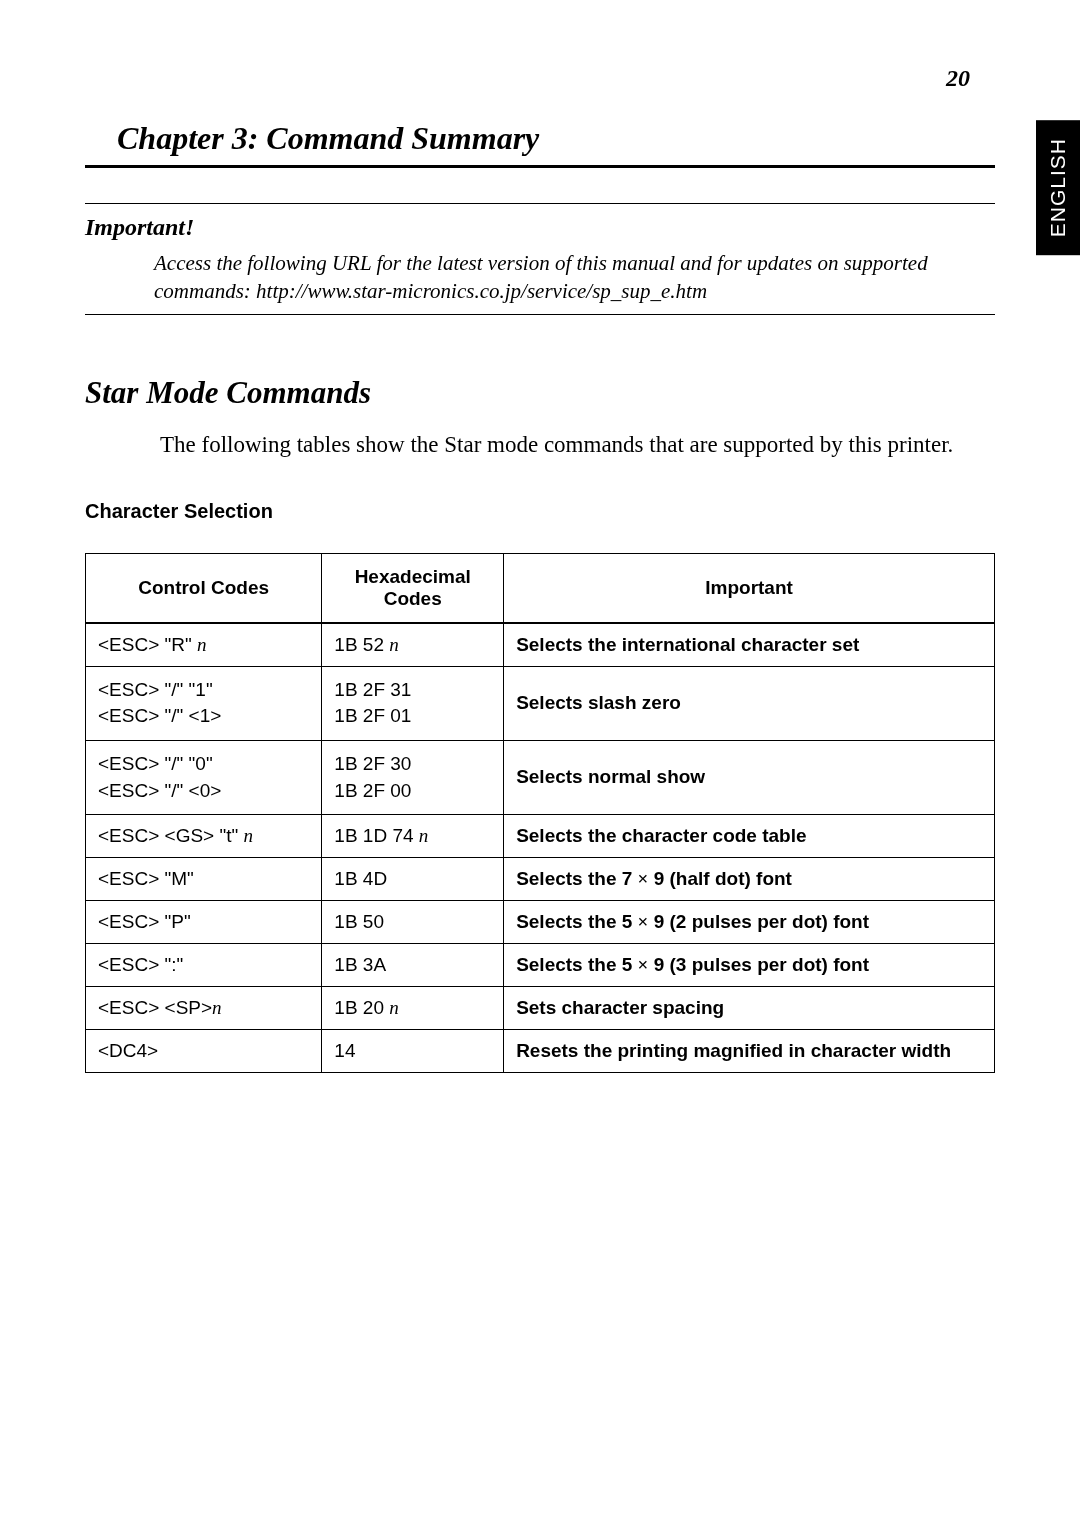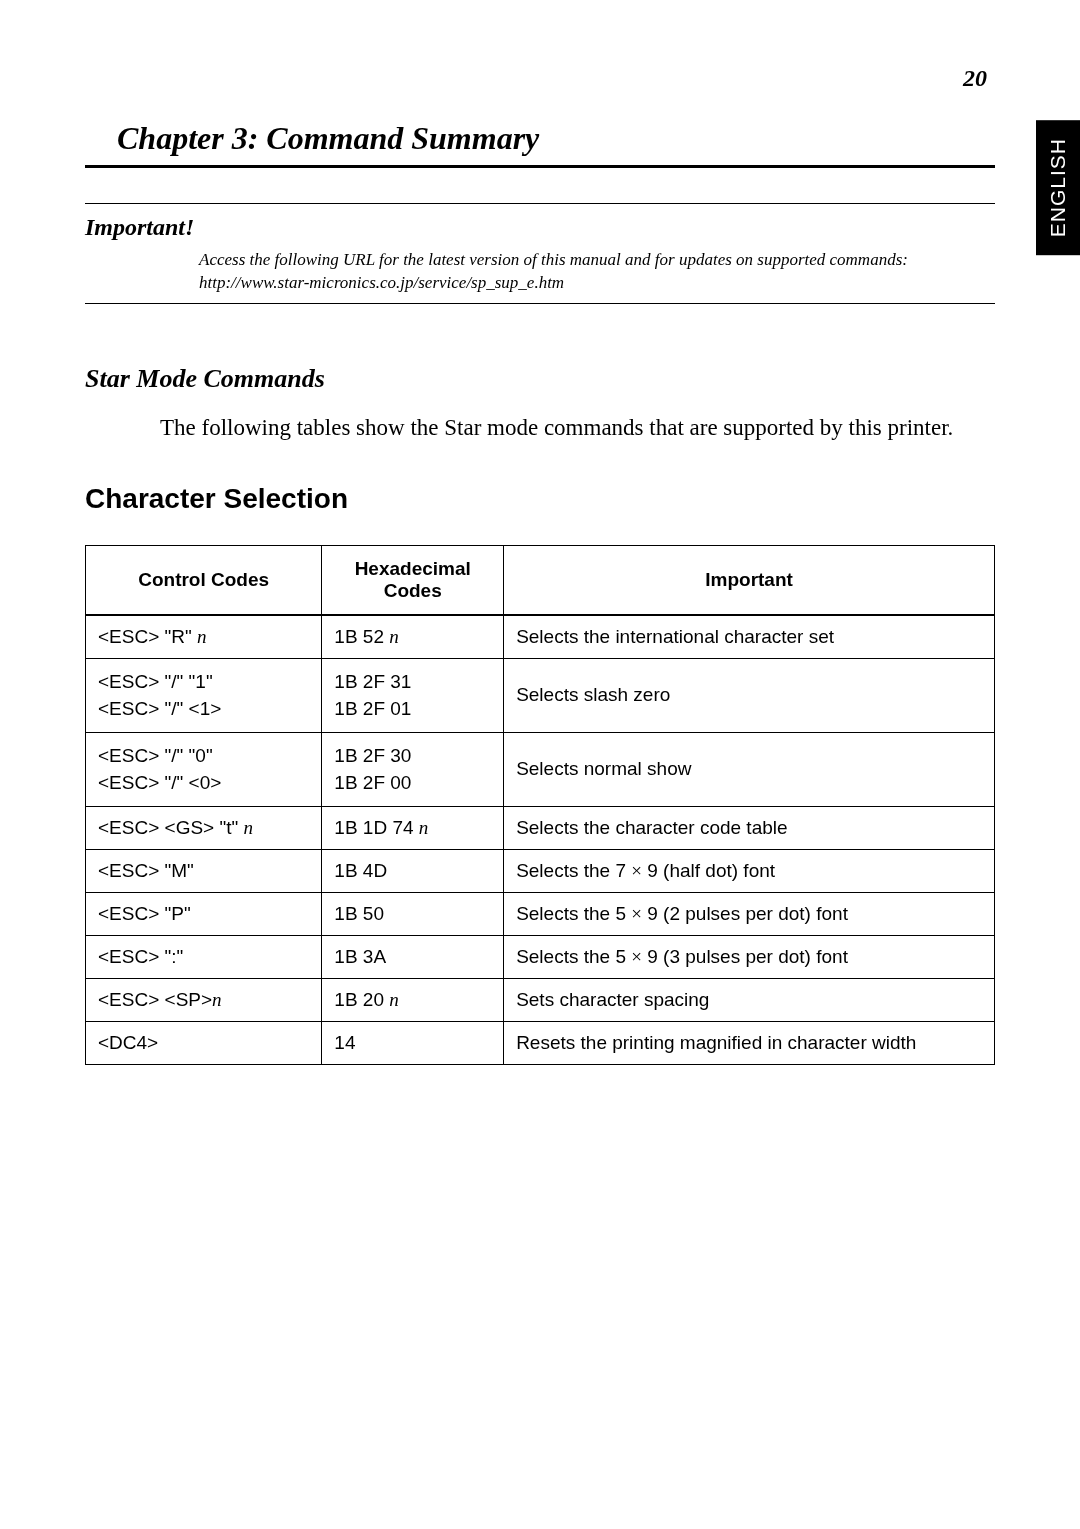--- a/index.html
+++ b/index.html
@@ -11,21 +11,21 @@
       font-family: Georgia, 'Times New Roman', serif;
       background: #fff;
       width: 1080px;
       height: 1529px;
       position: relative;
       padding: 60px 85px 60px 85px;
     }
     .page-number {
       position: absolute;
       top: 65px;
-      right: 93px;
+      right: 110px;
       font-style: italic;
       font-weight: bold;
       font-size: 24px;
     }
     .side-tab {
       position: absolute;
       top: 120px;
       right: 0;
       background: #000;
       color: #fff;
@@ -64,47 +64,47 @@
       margin: 35px 0 10px 0;
     }
     .important-label {
       font-style: italic;
       font-weight: bold;
       font-size: 24px;
       margin-bottom: 8px;
     }
     .important-text {
       font-style: italic;
-      font-size: 17px;
+      font-size: 21px;
       line-height: 1.35;
-      margin-left: 114px;
+      margin-left: 69px;
       margin-right: 20px;
     }
     .important-hr-bottom {
       border: none;
       border-top: 1px solid #000;
       margin: 8px 0 60px 0;
     }
     .section-title {
       font-style: italic;
       font-weight: bold;
-      font-size: 26px;
+      font-size: 31px;
       margin-bottom: 18px;
     }
     .section-intro {
       font-size: 23px;
       line-height: 1.35;
       margin-left: 75px;
       margin-right: 20px;
       margin-bottom: 40px;
     }
     .subsection-title {
       font-family: Arial, Helvetica, sans-serif;
       font-weight: bold;
-      font-size: 28px;
+      font-size: 20px;
       margin-bottom: 30px;
     }
     table {
       width: 100%;
       border-collapse: collapse;
       font-family: Arial, Helvetica, sans-serif;
     }
     th {
       font-weight: bold;
       font-size: 19px;
@@ -122,20 +122,21 @@
       vertical-align: middle;
     }
     td.col-codes {
       width: 26%;
     }
     td.col-hex {
       width: 20%;
     }
     td.col-func {
       width: 54%;
+      font-weight: bold;
     }
     .ital {
       font-style: italic;
       font-family: Georgia, 'Times New Roman', serif;
     }
     .mult {
       font-family: Georgia, 'Times New Roman', serif;
     }
     tr.twoline td {
       line-height: 1.4;

